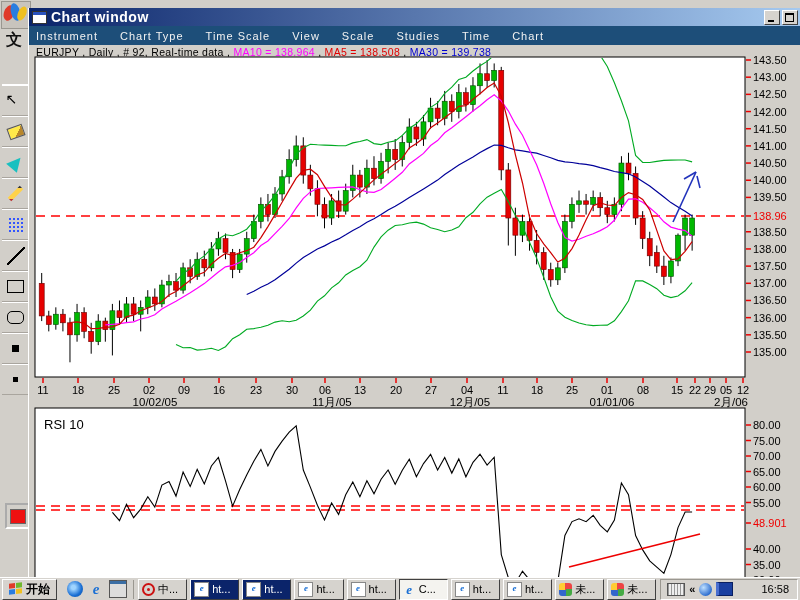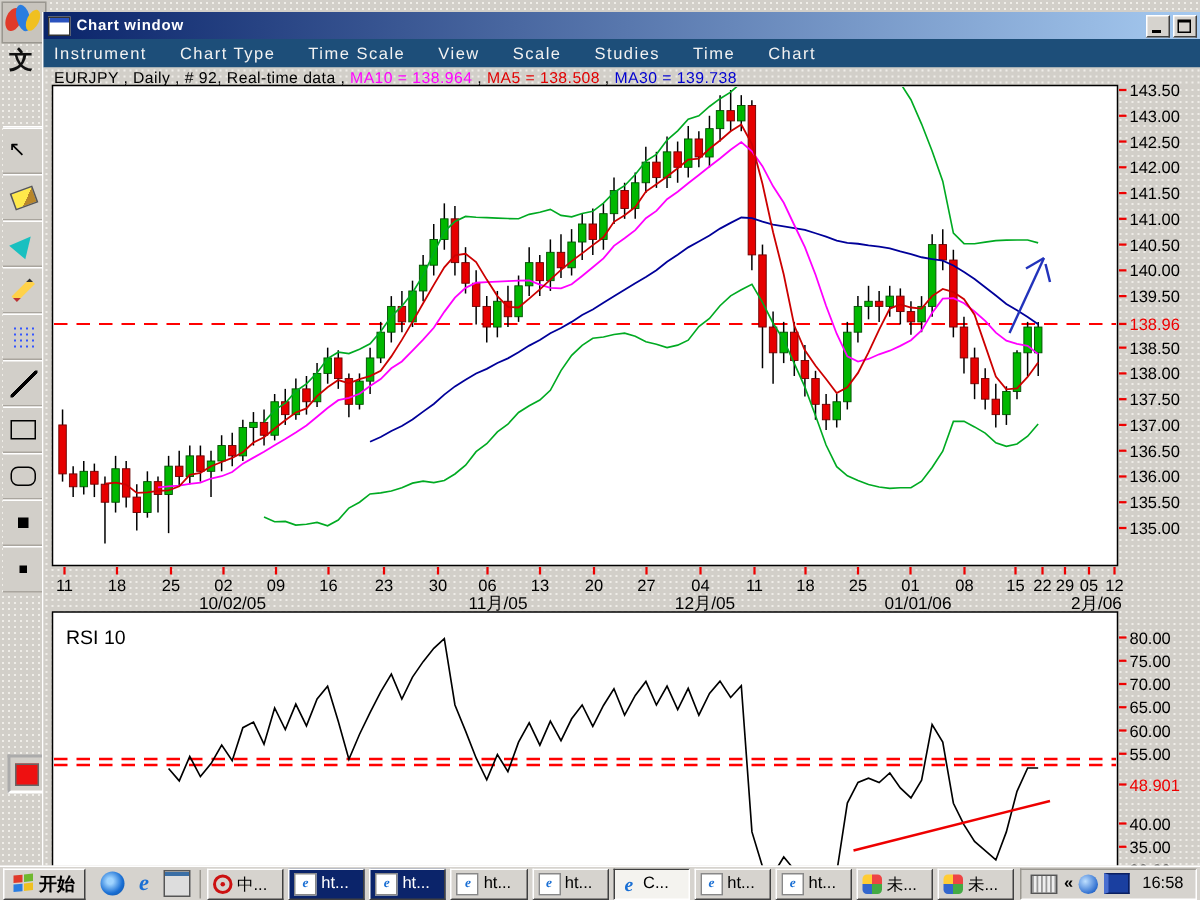--- a/index.html
+++ b/index.html
@@ -37,21 +37,21 @@
   #color-swatch{position:absolute;left:5px;top:503px;width:22px;height:22px;background:#d2cfc9;
         border:2px inset #fff;display:flex;align-items:center;justify-content:center;}
   #color-swatch .sw{width:14px;height:13px;background:#ee1111;border:1px solid #666;}
   
   #chart-window{position:absolute;left:28px;top:8px;width:772px;height:592px;
         border-left:1px solid #fff;background:#d6d3ce;}
   #titlebar{height:18px;background:linear-gradient(90deg,#0a246a,#a6caf0);
         display:flex;align-items:center;padding:0 3px;color:#fff;}
   #titlebar .win-ic{width:13px;height:11px;background:#fff;border:1px solid #333;margin-right:4px;
         box-shadow:inset 0 3px 0 #2a52be;}
-  #titlebar .t{font-size:10px;font-weight:bold;letter-spacing:.5px;}
+  #titlebar .t{font-size:14px;font-weight:bold;letter-spacing:.5px;}
   .tb-btns{margin-left:auto;display:flex;gap:2px;}
   .tb-btn{width:14px;height:13px;background:#d6d3ce;border:1px solid;border-color:#fff #404040 #404040 #fff;
         position:relative;}
   .tb-btn.min::after{content:"";position:absolute;left:3px;bottom:2px;width:6px;height:2px;background:#000;}
   .tb-btn.max::after{content:"";position:absolute;left:2px;top:2px;width:7px;height:6px;border:1px solid #000;border-top-width:2px;}
   #menubar{height:19px;background:#1d4e79;display:flex;align-items:center;gap:22px;padding-left:7px;}
   .menu-item{color:#f2f2f2;font-size:11px;font-weight:normal;letter-spacing:1px;cursor:default;white-space:nowrap;}
   #statusbar{height:13px;display:flex;align-items:center;padding-left:7px;font-size:10.5px;letter-spacing:.3px;white-space:pre;text-align:right;}
   #client{position:absolute;left:0;top:50px;right:0;bottom:0;}
   #chart-svg{position:absolute;left:0;top:0;pointer-events:none;}
@@ -96,21 +96,21 @@
   .tk-target{border:2px solid #cc1111;border-radius:50%;box-sizing:border-box;}
   .tk-target::after{content:"";position:absolute;left:3px;top:3px;width:3px;height:3px;background:#cc1111;border-radius:50%;}
   .tk-paint{background:conic-gradient(#e44 0 25%,#4a4 25% 50%,#36c 50% 75%,#fc3 75%);border-radius:3px;}
   #tray{display:flex;align-items:center;gap:4px;padding:0 4px 0 6px;height:19px;border:1px solid;
         border-color:#9a9790 #fff #fff #9a9790;margin-left:4px;}
   .ic-kbd{width:16px;height:11px;background:#eee;border:1px solid #555;
         background-image:linear-gradient(90deg,#999 1px,rgba(0,0,0,0) 1px);background-size:3px 3px;}
   .chev{font-size:11px;font-weight:bold;}
   .ic-ball{width:13px;height:13px;border-radius:50%;background:radial-gradient(circle at 35% 35%,#bfe0ff,#2f6fd0 70%,#14408a);}
   .ic-book{width:13px;height:12px;background:#1a3fa0;border:1px solid #0a1f60;border-left:3px solid #4a6fd0;}
-  #clock{font-size:11px;padding:0 4px;}
+  #clock{font-size:11px;padding:0 4px;margin-left:20px;}
 </style>
 </head>
 <body>
 
 <div id="desktop" class="dots">
   <div id="paint-app-icon">
     <span class="blob" style="left:2px;top:3px;width:10px;height:16px;background:#e03a2a;transform:rotate(20deg);"></span>
     <span class="blob" style="left:9px;top:1px;width:9px;height:18px;background:#2a7de0;transform:rotate(-15deg);"></span>
     <span class="blob" style="left:16px;top:4px;width:8px;height:15px;background:#f0c020;transform:rotate(25deg);"></span>
   </div>

